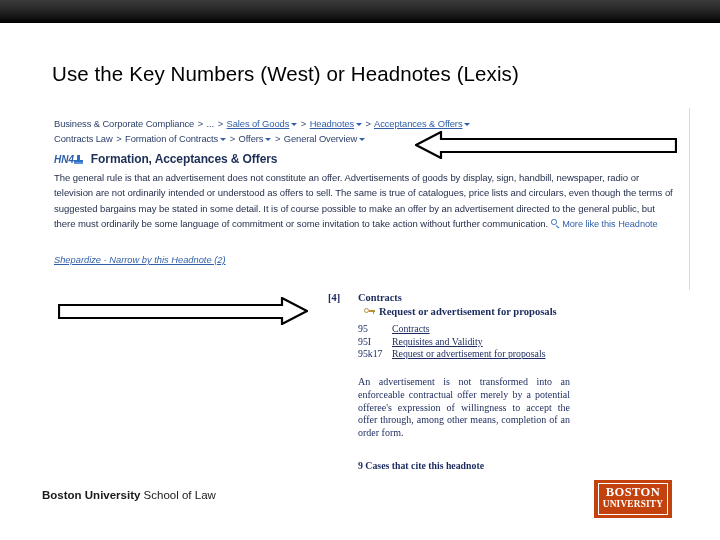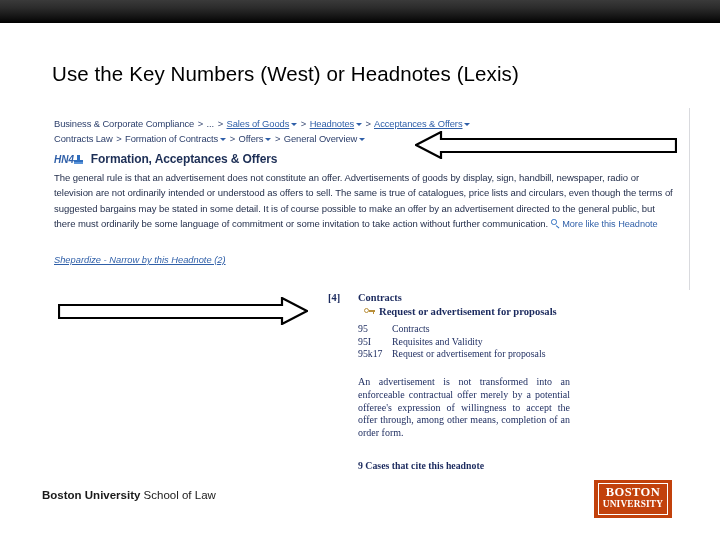--- a/index.html
+++ b/index.html
@@ -219,21 +219,21 @@
   }
 
   .kn-list {
     position: absolute;
     left: 30px;
     top: 33px;
     color: #1b2a5e;
     font-size: 9.8px;
     line-height: 12.6px;
   }
-  .kn-row { white-space: nowrap; }
+  .kn-row { white-space: nowrap; text-decoration: underline; }
   .kn-row .kn-num {
     display: inline-block;
     min-width: 34px;
   }
 
   .west-para {
     position: absolute;
     left: 30px;
     top: 86px;
     width: 212px;

